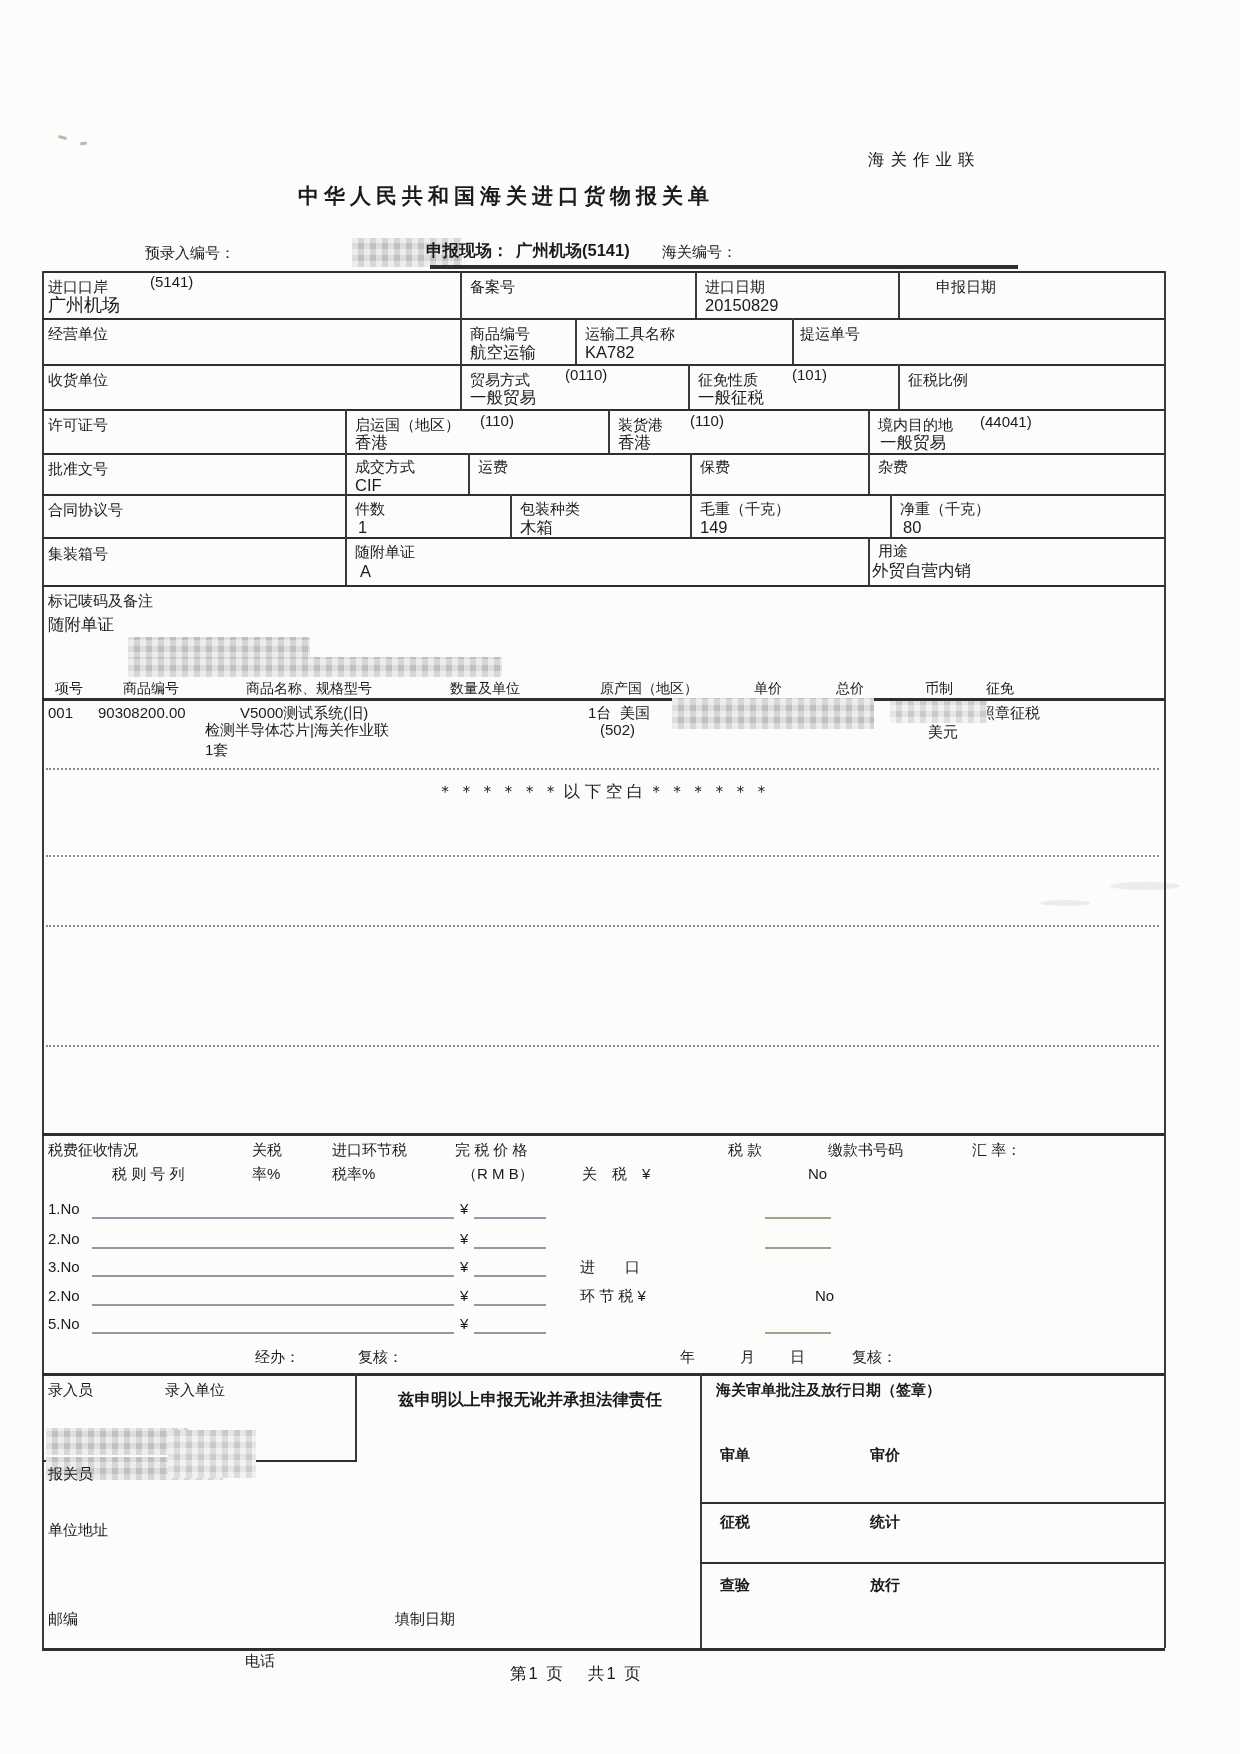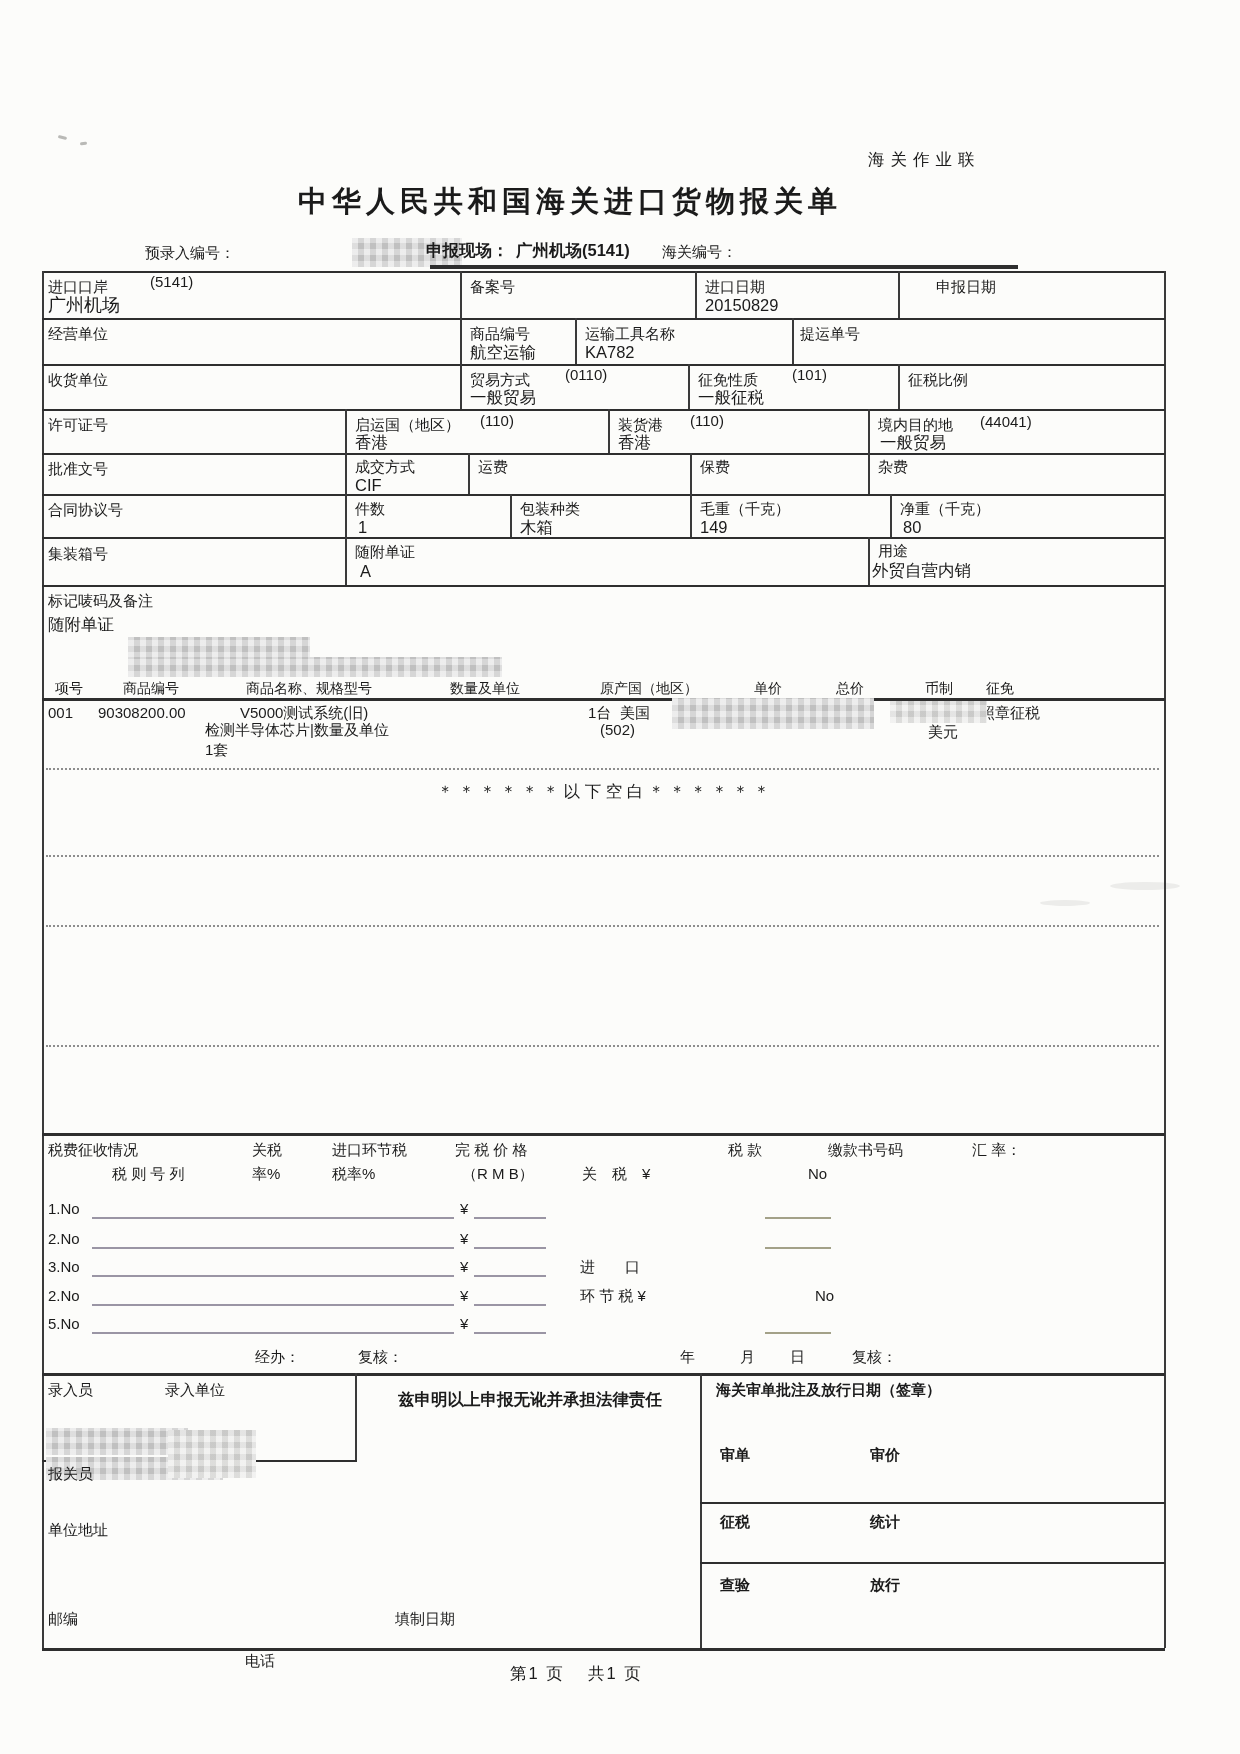--- a/index.html
+++ b/index.html
@@ -1,19 +1,19 @@
 <!DOCTYPE html>
 <html><head>
 <meta charset="utf-8">
 <style>
   html,body{margin:0;padding:0;background:#e9e9e7;}
   .page{position:relative;width:1240px;height:1754px;margin:0 auto;background:#fcfcfa;
         font-family:"Liberation Sans","DejaVu Sans",sans-serif;color:#1b1b1b;overflow:hidden;}
   .t{position:absolute;white-space:pre;line-height:1.18;}.f14{font-size:14px}.f15{font-size:15px}.f16{font-size:16.5px}
-  .f17{font-size:18px}.f29{font-size:29px}
+  .f17{font-size:18px}.f29{font-size:21px}
   .b{font-weight:bold}
   .ls2{letter-spacing:2px}.ls5{letter-spacing:5px}.ls6{letter-spacing:6px}
   .hl{position:absolute;background:#2e2e2e;}
   .vl{position:absolute;background:#3a3a3a;}
   .dot{position:absolute;height:0;border-top:2px dotted #8d8d8d;}
   .ul{position:absolute;height:2px;background:#9a95a4;}
   .ulo{position:absolute;height:2px;background:#a3a188;}
   .px{position:absolute;background:#d7d7d7;
       background-image:repeating-linear-gradient(90deg,rgba(255,255,255,.35) 0 6px,rgba(0,0,0,.06) 6px 12px),
                        repeating-linear-gradient(0deg,rgba(255,255,255,.30) 0 6px,rgba(0,0,0,.05) 6px 12px);}
@@ -150,21 +150,21 @@
   <span class="t f14" style="left:986px;top:680px">征免</span>
   <div class="hl" style="left:42px;top:698px;width:1123px;height:2.5px"></div>
 
   <span class="t f15" style="left:48px;top:704px">001</span>
   <span class="t f15" style="left:98px;top:704px">90308200.00</span>
   <span class="t f15" style="left:240px;top:704px">V5000测试系统(旧)</span>
   <span class="t f15" style="left:588px;top:704px">1台</span>
   <span class="t f15" style="left:620px;top:704px">美国</span>
   <span class="t f15" style="left:920px;top:704px">(502)</span>
   <span class="t f15" style="left:980px;top:704px">照章征税</span>
-  <span class="t f15" style="left:205px;top:721px">检测半导体芯片|数量及单位</span>
+  <span class="t f15" style="left:205px;top:721px">检测半导体芯片|海关作业联</span>
   <span class="t f15" style="left:600px;top:721px">(502)</span>
   <span class="t f15" style="left:928px;top:723px">美元</span>
   <span class="t f15" style="left:205px;top:741px">1套</span>
   <div class="px" style="left:672px;top:698px;width:202px;height:31px"></div>
   <div class="px px2" style="left:890px;top:701px;width:97px;height:22px"></div>
 
   <div class="dot" style="left:46px;top:768px;width:1113px"></div>
   <span class="t f16 center" style="left:42px;top:782px;width:1123px">＊ ＊ ＊ ＊ ＊ ＊ 以 下 空 白 ＊ ＊ ＊ ＊ ＊ ＊</span>
   <div class="dot" style="left:46px;top:855px;width:1113px"></div>
   <div class="dot" style="left:46px;top:925px;width:1113px"></div>

